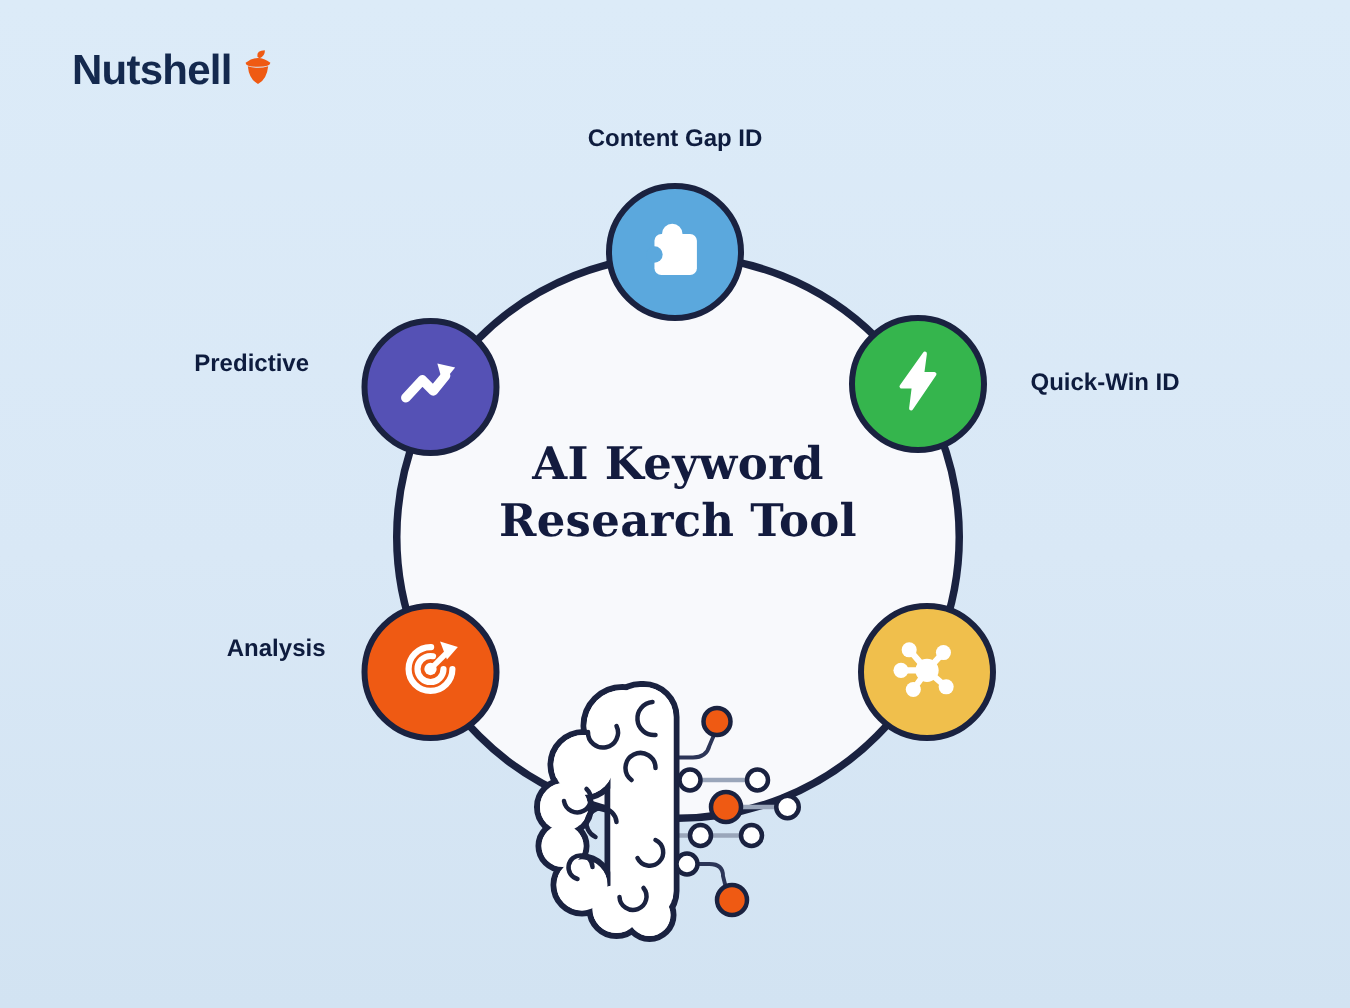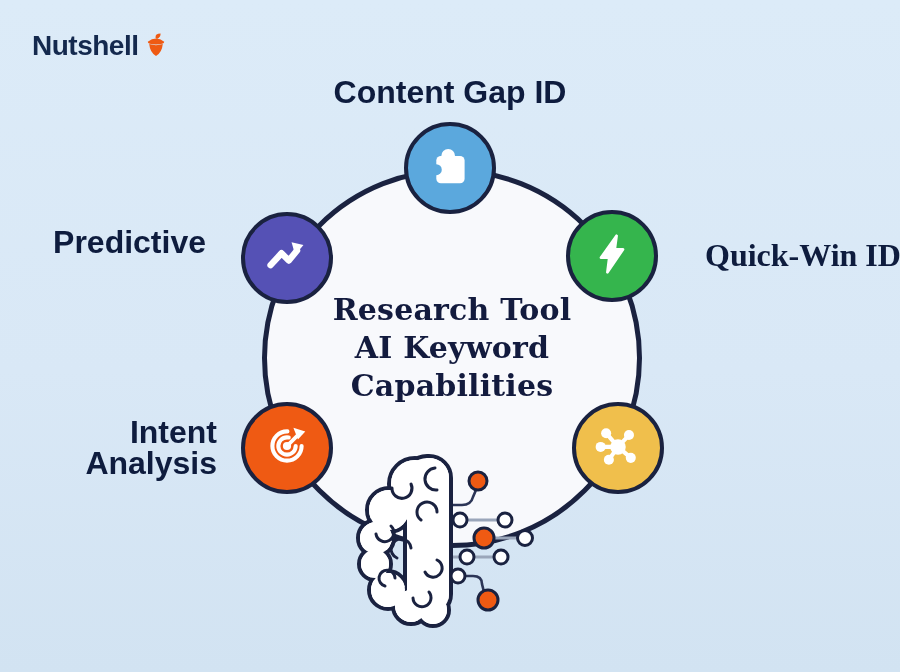--- a/index.html
+++ b/index.html
@@ -4,21 +4,21 @@
 <style>
   html,body{margin:0;padding:0;}
   .canvas{
     position:relative;
     width:900px;height:672px;
     background:linear-gradient(180deg,#dcebf8 0%,#d9e8f6 55%,#d2e3f2 100%);
     overflow:hidden;
     font-family:"Liberation Sans",sans-serif;
   }
   
-  .logo{position:absolute;left:32px;top:30px;display:flex;align-items:center;}
+  .logo{position:absolute;left:48px;top:30px;display:flex;align-items:center;}
   .logo .wordmark{
     font-size:28px;font-weight:800;letter-spacing:-0.5px;color:#14294e;
   }
   .logo svg{margin-left:7px;margin-top:2px;}
   
   .big-circle{
     position:absolute;left:262px;top:168px;width:380px;height:380px;
     box-sizing:border-box;border:5px solid #1a2240;border-radius:50%;
     background:#f8f9fc;z-index:1;
   }
@@ -36,26 +36,26 @@
     display:flex;align-items:center;justify-content:center;
   }
   .sat-blue  {left:404px;top:122px;background:#5ba8dd;}
   .sat-green {left:566px;top:210px;background:#35b54d;}
   .sat-yellow{left:572px;top:402px;background:#f0bf4c;}
   .sat-orange{left:241px;top:402px;background:#ef5a13;}
   .sat-purple{left:241px;top:212px;background:#5551b5;}
   
   .label{
     position:absolute;z-index:4;color:#0e1c3e;
-    font-size:32px;font-weight:600;line-height:31px;white-space:nowrap;
+    font-size:16px;font-weight:600;line-height:31px;white-space:nowrap;
   }
   .label.center{text-align:center;}
   .label.right {text-align:right;}
   .lbl-content  {left:320px;top:77px;width:260px;}
-  .lbl-quickwin {left:705px;top:240px;font-family:Liberation Serif, serif;}
+  .lbl-quickwin {left:687px;top:240px;}
   .lbl-cluster  {left:683px;top:416px;}
   .lbl-intent   {right:683px;top:417px;}
   .lbl-predict  {right:694px;top:227px;}
   
   .brain{position:absolute;left:345px;top:450px;z-index:2;}
 </style>
 </head>
 <body>
 
 <div class="canvas">
@@ -67,23 +67,22 @@
         <path d="M11.5 6 Q11 1.5 17 1.5 Q17.2 5.5 13 7.5 Z" fill="#ef5a13"></path>
         <path d="M3 10.5 Q12 3.5 21 10.5 Q21 13.5 12 13.5 Q3 13.5 3 10.5 Z" fill="#ef5a13"></path>
         <path d="M4.6 13 Q12 15.5 19.4 13 Q18.5 22.5 12 26 Q5.5 22.5 4.6 13 Z" fill="#ef5a13"></path>
       </svg>
     </span>
   </div>
 
   <div class="big-circle"></div>
 
   <div class="center-title">
+    <div>AI Keyword</div>
     <div>Research Tool</div>
-    <div>AI Keyword</div>
-    <div>Capabilities</div>
   </div>
 
   <svg class="brain" width="190" height="180" viewBox="0 0 190 180">
 
     <g fill="none">
       <path d="M 104 55 L 117 55 Q 126 55 128 47 L 131 40" stroke="#2c3557" stroke-width="2.6"></path>
       <path d="M 108 70 H 160" stroke="#9aa6ba" stroke-width="3"></path>
       <path d="M 140 88 H 179" stroke="#9aa6ba" stroke-width="3"></path>
       <path d="M 104 107 H 156" stroke="#9aa6ba" stroke-width="3"></path>
       <path d="M 104 126 H 112" stroke="#9aa6ba" stroke-width="3"></path>
@@ -198,21 +197,20 @@
   <div class="label center lbl-content">
     <span>Content Gap ID</span>
   </div>
 
   <div class="label lbl-quickwin">
     <span>Quick-Win ID</span>
   </div>
 
 
   <div class="label right lbl-intent">
-    <div>Intent</div>
     <div>Analysis</div>
   </div>
 
   <div class="label right lbl-predict">
     <div>Predictive</div>
   </div>
 
 </div>
 
 </body></html>

